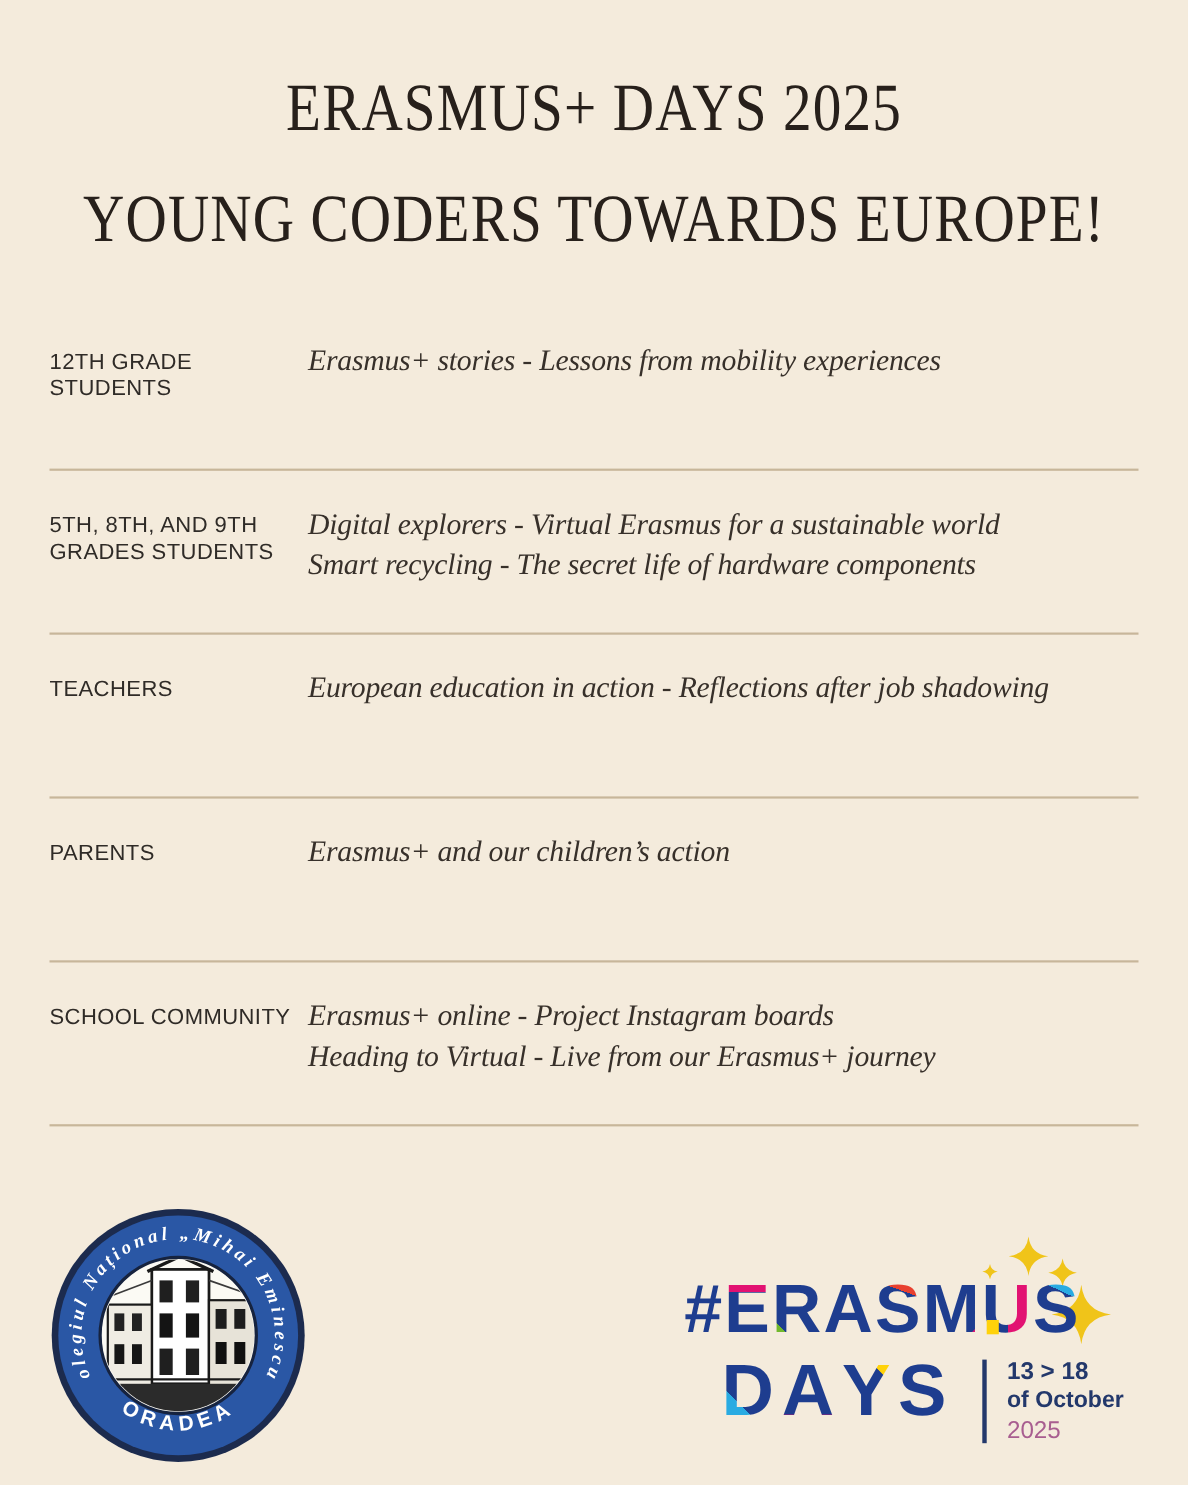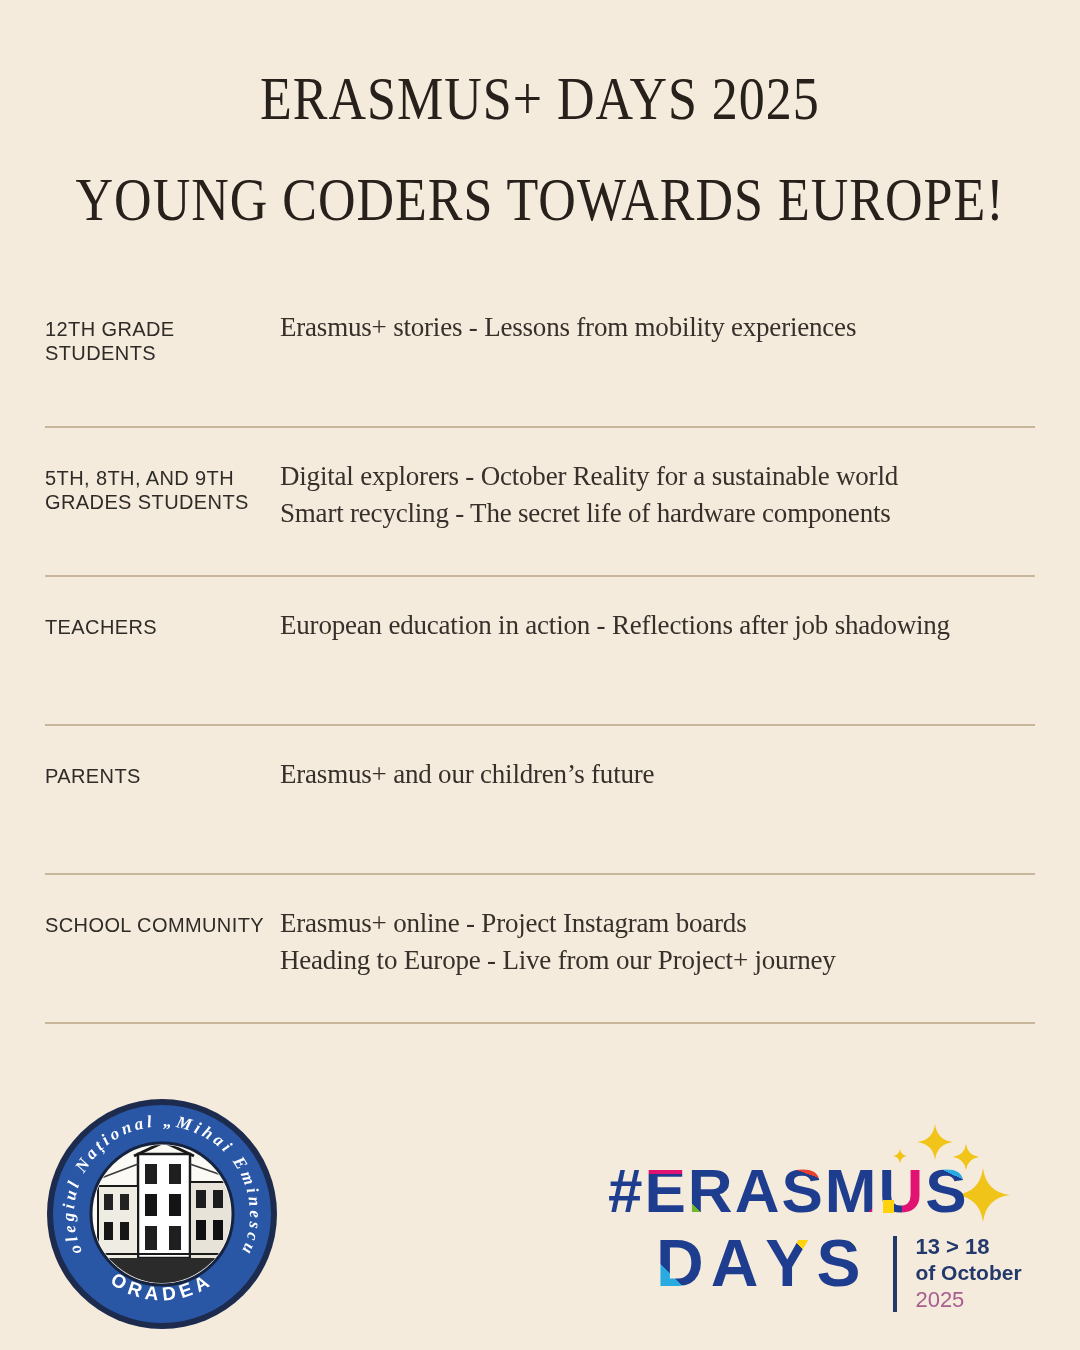--- a/index.html
+++ b/index.html
@@ -45,37 +45,38 @@
     padding-top:9px;
     font-size:20px;
     letter-spacing:.4px;
     line-height:1.18;
     color:var(--label_ink);
     max-width:235px;
   }
   .srow-lines{
     flex:1;
     font-family:"Liberation Serif", serif;
+    font-style:italic;
     font-size:27px;
     line-height:37px;
     color:var(--body_ink);
     letter-spacing:-0.2px;
   }
   
   .seal{position:absolute;left:42px;top:1094px;}
   .edays{position:absolute;left:598px;top:1118px;width:460px;height:220px;}
   .edays .stars{position:absolute;left:282px;top:-2px;}
   .eword{
     font-weight:700;
     font-size:62px;
     letter-spacing:2px;
     line-height:1;
     white-space:nowrap;
   }
-  .w1{margin-top:42px;margin-left:10px;}
+  .w1{margin-top:42px;margin-left:24px;}
   .w2row{display:flex;align-items:flex-start;margin-top:8px;margin-left:58px;}
   .w2{font-size:66px;letter-spacing:7px;}
   .ltr{
     display:inline-block;
     background-image:linear-gradient(var(--blue),var(--blue));
     -webkit-background-clip:text;background-clip:text;
     color:transparent;
     position:relative;
   }
   .lt-E {background-image:linear-gradient(180deg,var(--pink) 0 23%,var(--blue) 23%);}
@@ -111,46 +112,46 @@
   <div class="srow">
     <div class="srow-label">12TH GRADE STUDENTS</div>
     <div class="srow-lines">
       <div>Erasmus+ stories - Lessons from mobility experiences</div>
     </div>
   </div>
 
   <div class="srow">
     <div class="srow-label">5TH, 8TH, AND 9TH GRADES STUDENTS</div>
     <div class="srow-lines">
-      <div>Digital explorers - October Reality for a sustainable world</div>
+      <div>Digital explorers - Virtual Erasmus for a sustainable world</div>
       <div>Smart recycling - The secret life of hardware components</div>
     </div>
   </div>
 
   <div class="srow">
     <div class="srow-label">TEACHERS</div>
     <div class="srow-lines">
       <div>European education in action - Reflections after job shadowing</div>
       <div></div>
     </div>
   </div>
 
   <div class="srow">
     <div class="srow-label">PARENTS</div>
     <div class="srow-lines">
-      <div>Erasmus+ and our children’s future</div>
+      <div>Erasmus+ and our children’s action</div>
       <div></div>
     </div>
   </div>
 
   <div class="srow">
     <div class="srow-label">SCHOOL COMMUNITY</div>
     <div class="srow-lines">
       <div>Erasmus+ online - Project Instagram boards</div>
-      <div>Heading to Europe - Live from our Project+ journey</div>
+      <div>Heading to Virtual - Live from our Erasmus+ journey</div>
     </div>
   </div>
 
 </div>
 
 <div class="seal">
   <svg width="240" height="240" viewBox="0 0 240 240">
     <circle cx="120" cy="120" r="115" fill="#1c2b4e"></circle>
     <circle cx="120" cy="120" r="109" fill="#2a57a5"></circle>
     <circle cx="120" cy="120" r="71" fill="#f8f6ef" stroke="#16233f" stroke-width="3"></circle>

